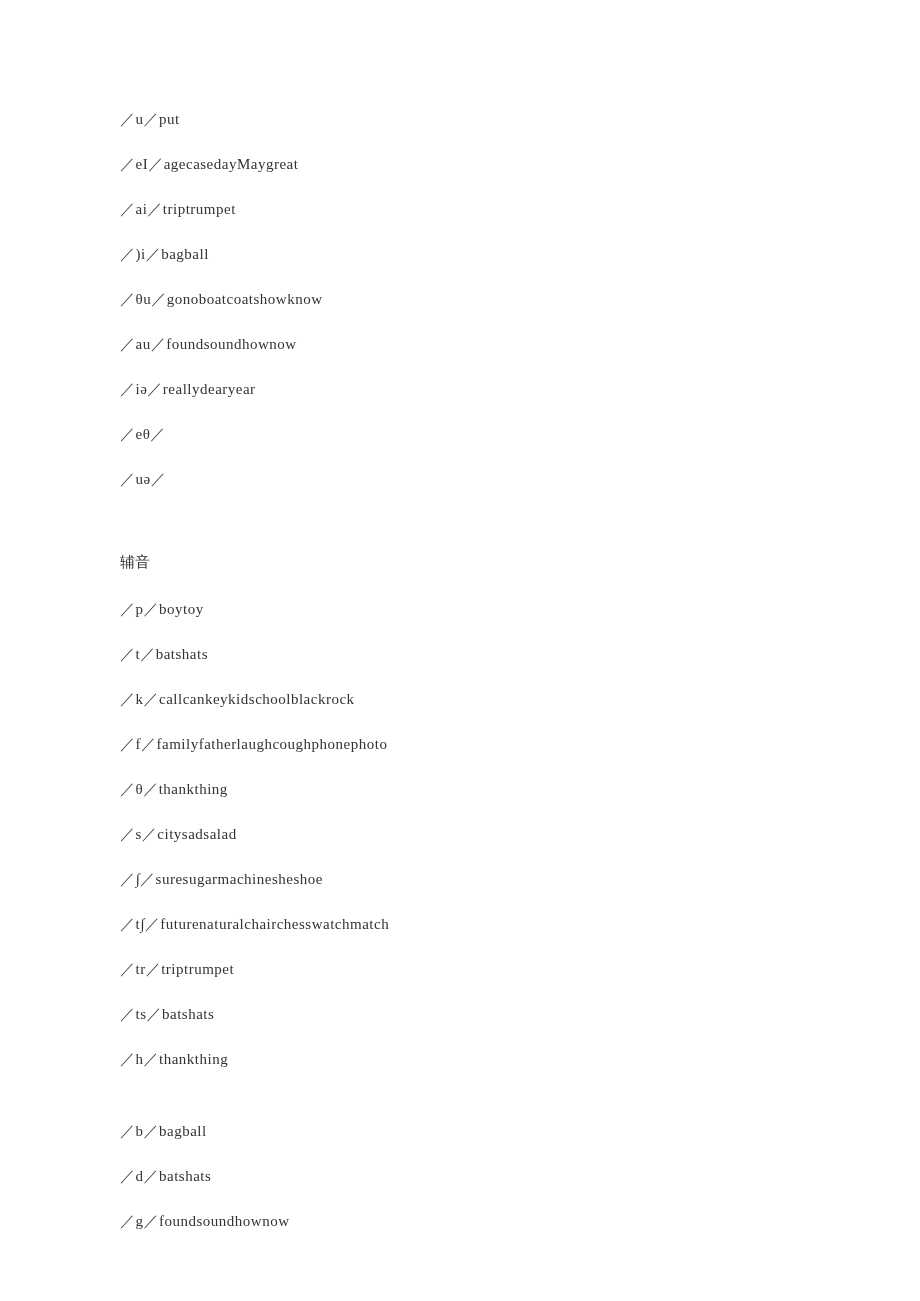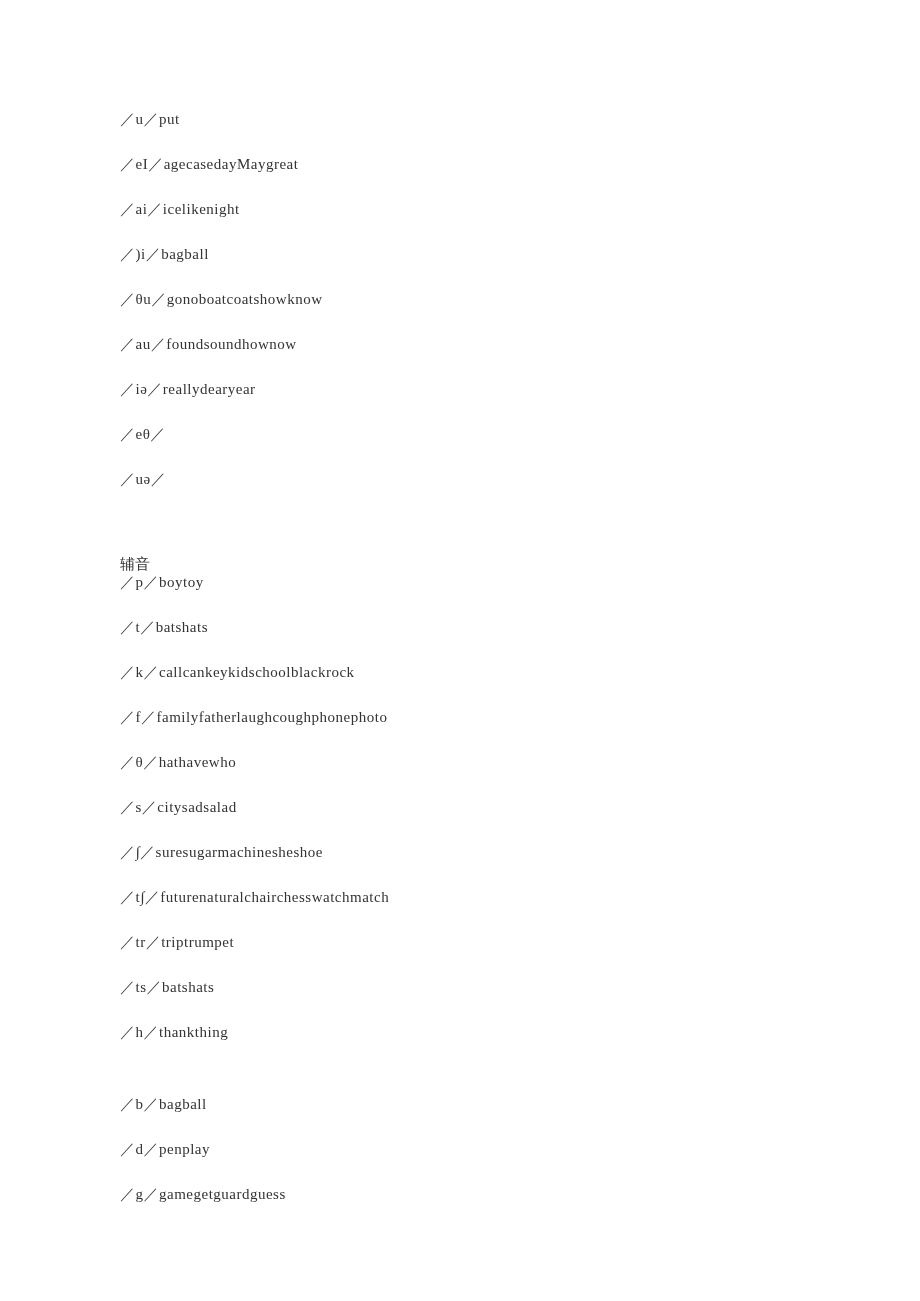--- a/index.html
+++ b/index.html
@@ -22,49 +22,50 @@
       font-family: Liberation Serif, serif;
       letter-spacing: 0.5px;
     }
     .section-gap {
       height: 40px;
     }
     .small-gap {
       height: 27px;
     }
     .heading {
-      font-family: Liberation Serif, serif;
+      font-family: Liberation Mono, monospace;
+      margin-bottom: 27px;
     }
   </style>
 </head>
 <body>
 
 <div class="line">／u／put</div>
 <div class="line">／eI／agecasedayMaygreat</div>
-<div class="line">／ai／icelikenight</div>
+<div class="line">／ai／triptrumpet</div>
 <div class="line">／)i／bagball</div>
 <div class="line">／θu／gonoboatcoatshowknow</div>
 <div class="line">／au／foundsoundhownow</div>
 <div class="line">／iə／reallydearyear</div>
 <div class="line">／eθ／</div>
 <div class="line">／uə／</div>
 
 <div class="section-gap"></div>
 
 <div class="heading">辅音</div>
 
 <div class="line">／p／boytoy</div>
 <div class="line">／t／batshats</div>
 <div class="line">／k／callcankeykidschoolblackrock</div>
 <div class="line">／f／familyfatherlaughcoughphonephoto</div>
-<div class="line">／θ／hathavewho</div>
+<div class="line">／θ／thankthing</div>
 <div class="line">／s／citysadsalad</div>
 <div class="line">／∫／suresugarmachinesheshoe</div>
 <div class="line">／t∫／futurenaturalchairchesswatchmatch</div>
 <div class="line">／tr／triptrumpet</div>
 <div class="line">／ts／batshats</div>
 <div class="line">／h／thankthing</div>
 
 <div class="small-gap"></div>
 
 <div class="line">／b／bagball</div>
-<div class="line">／d／penplay</div>
-<div class="line">／g／gamegetguardguess</div>
+<div class="line">／d／batshats</div>
+<div class="line">／g／foundsoundhownow</div>
 
 </body></html>

